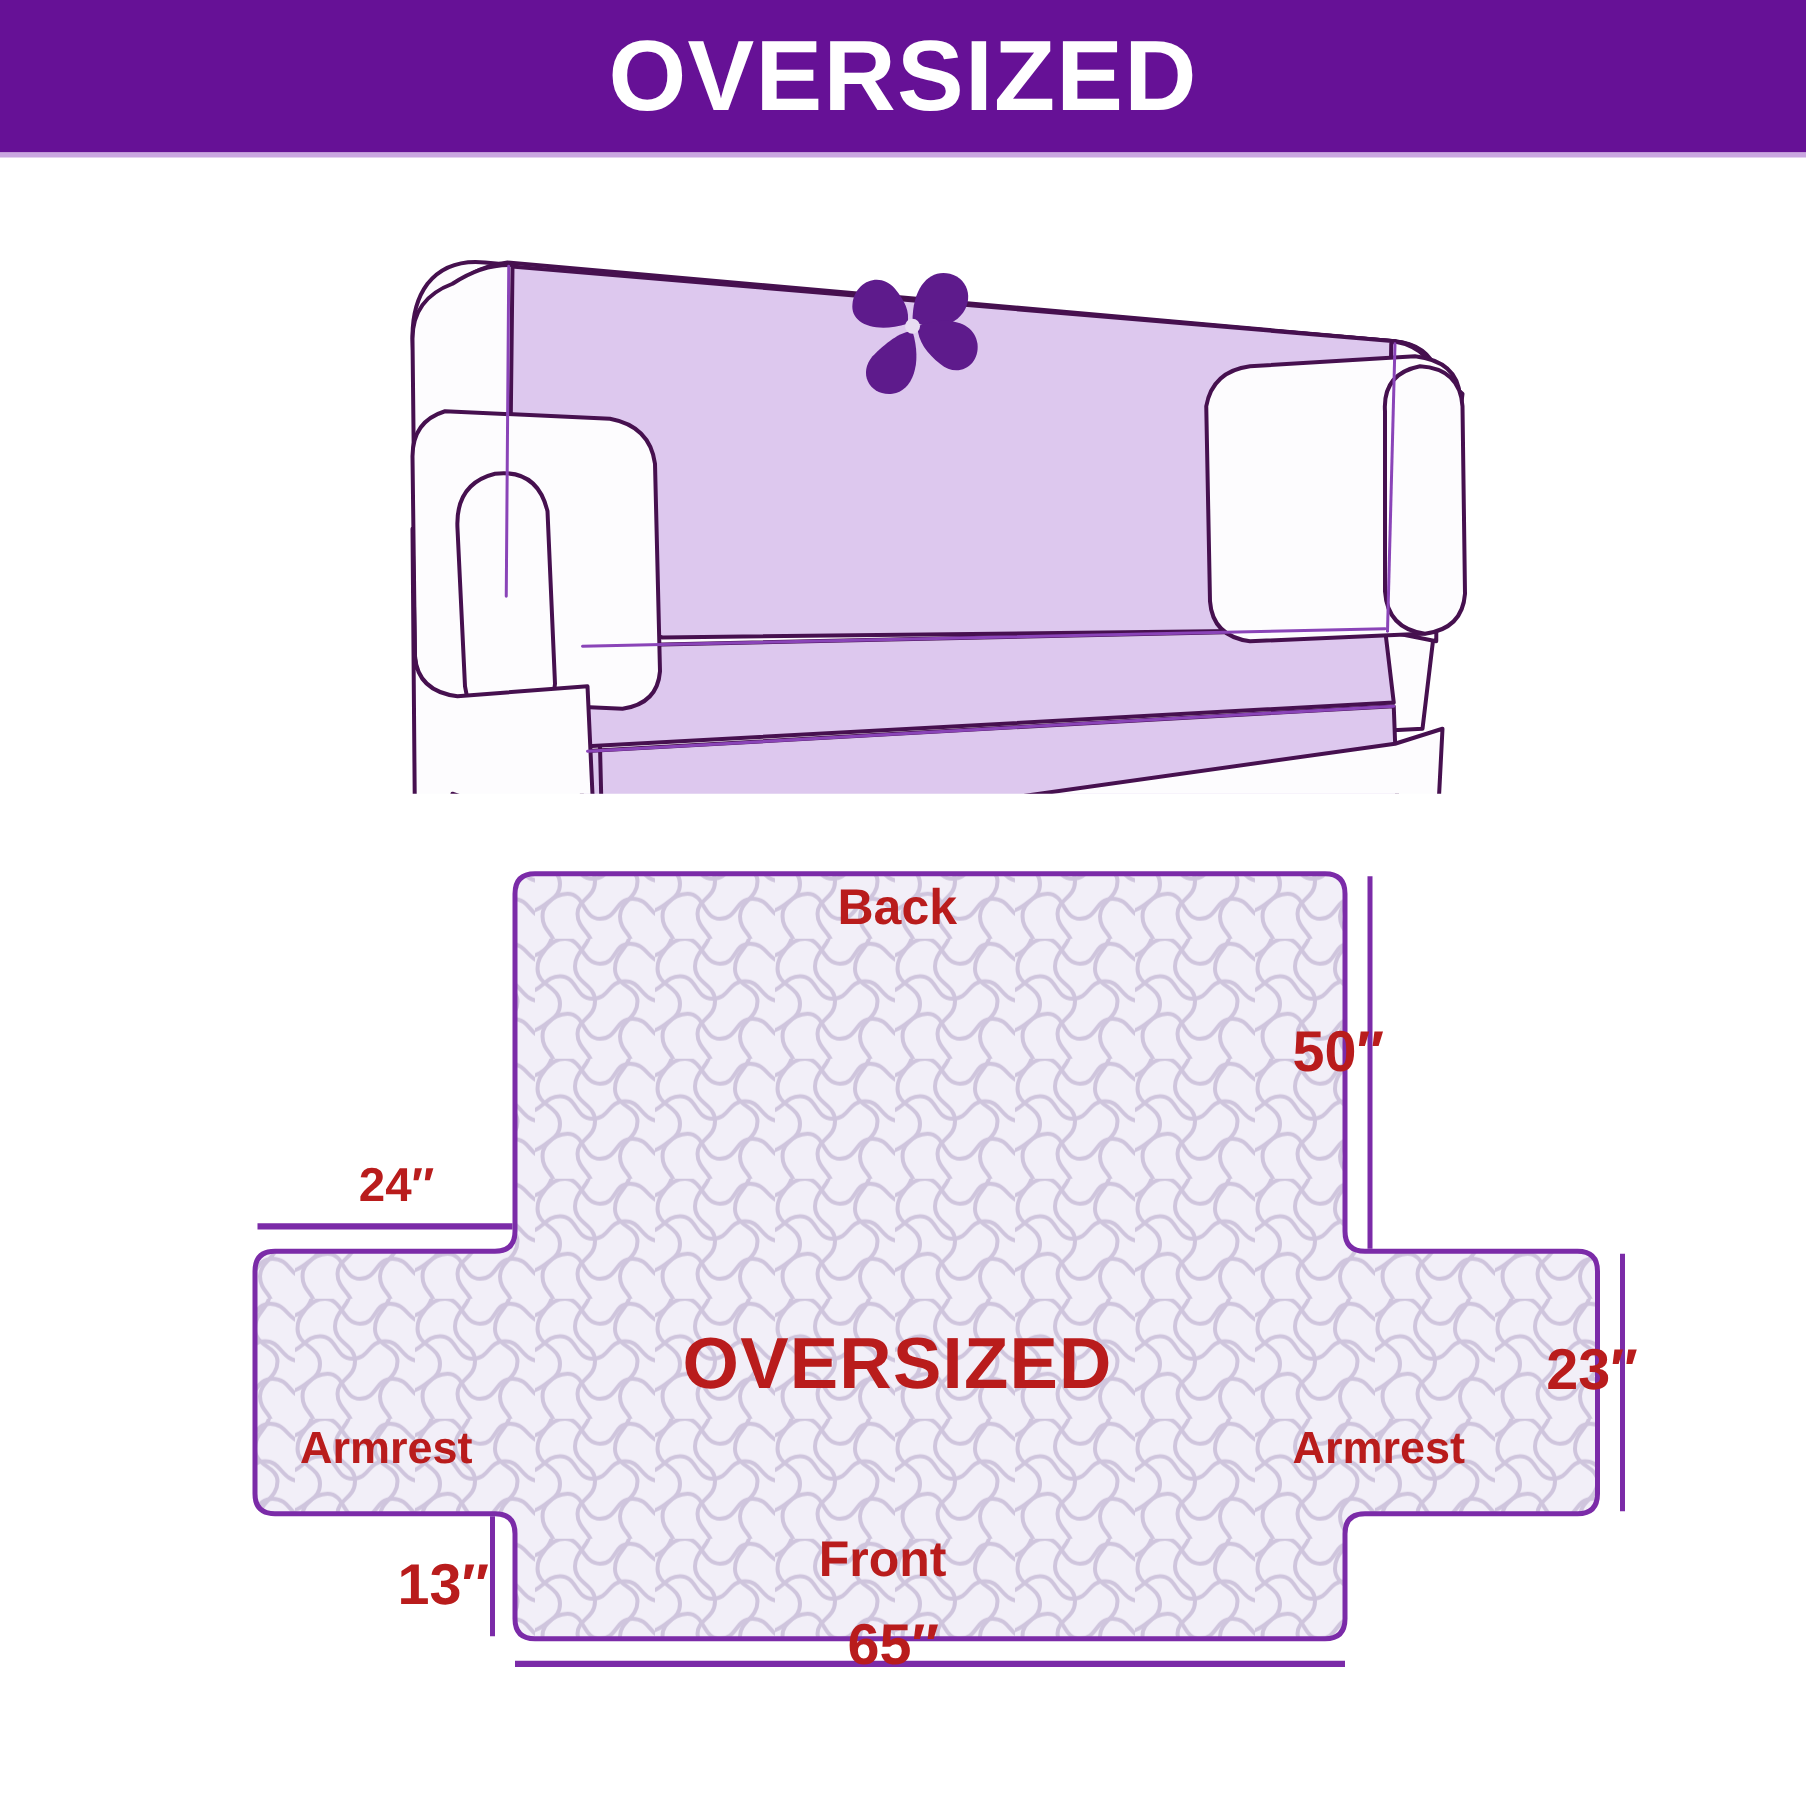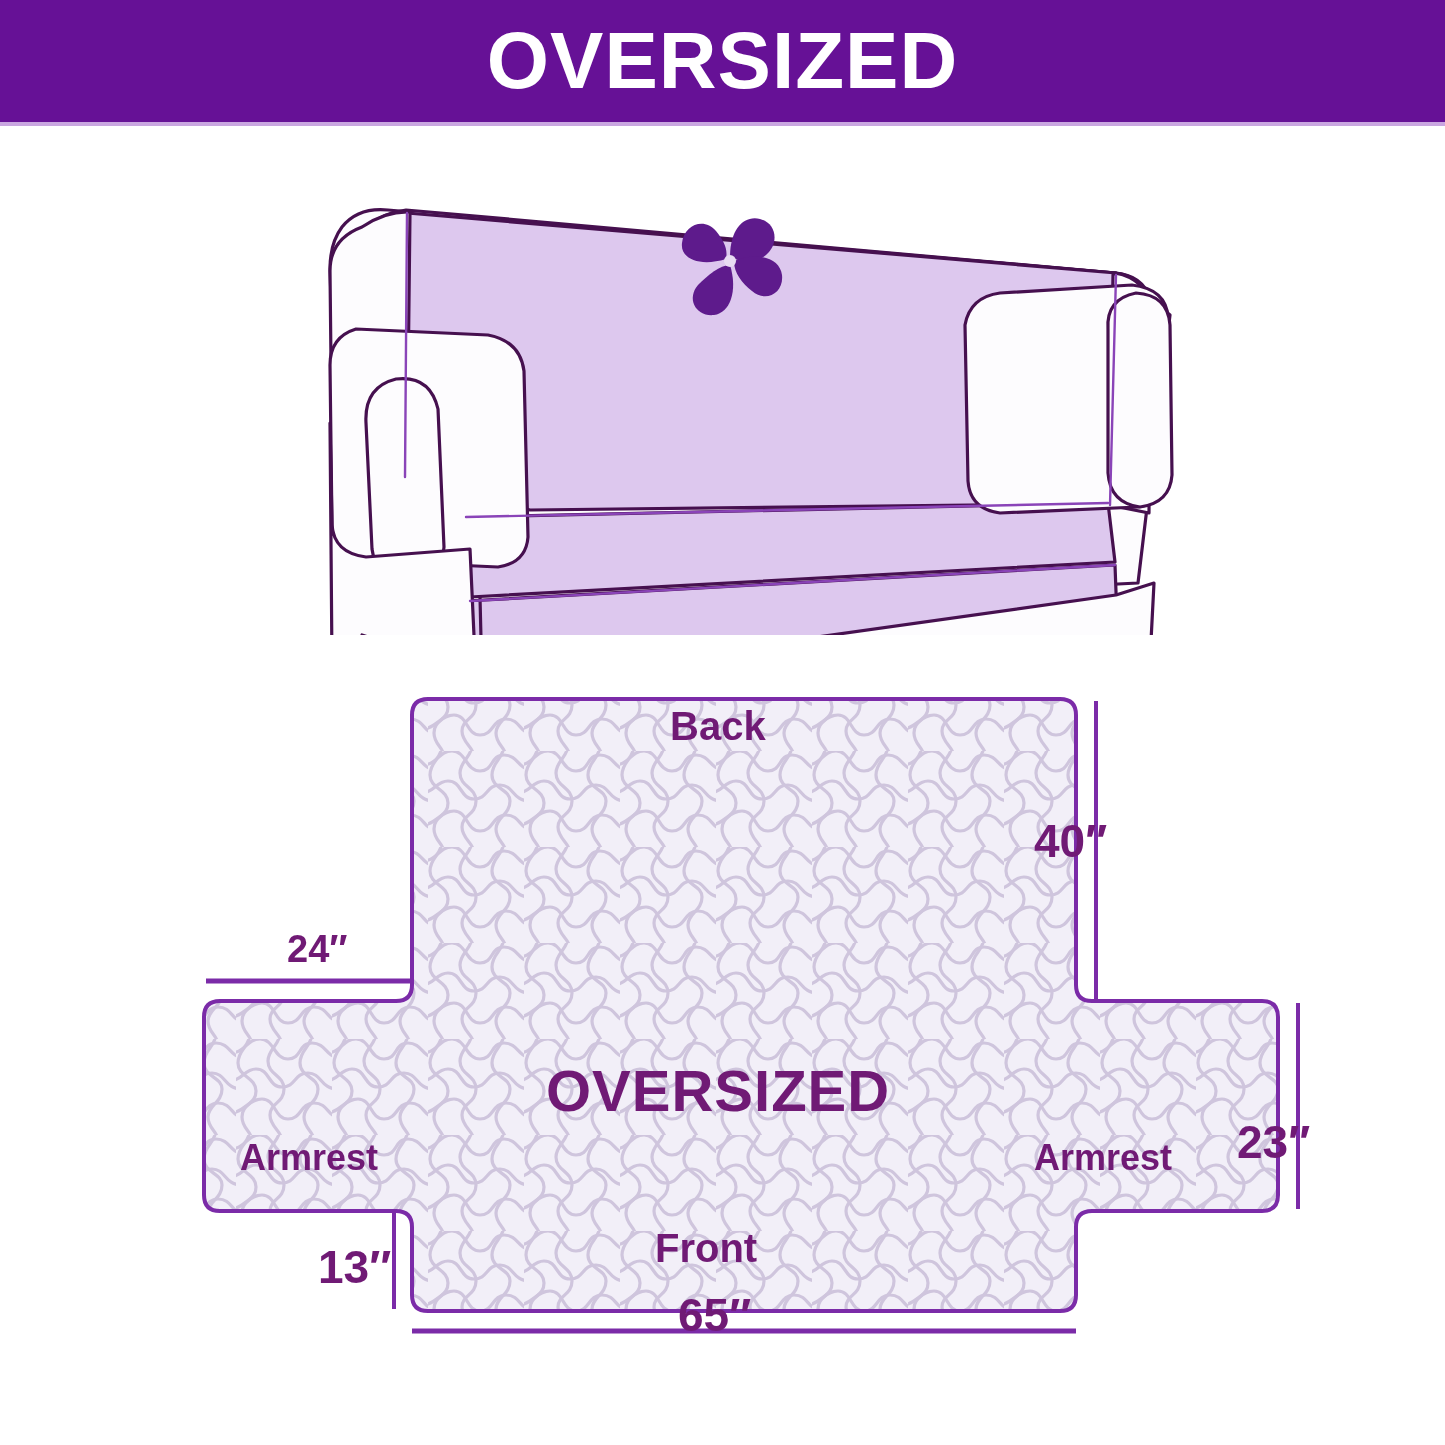--- a/index.html
+++ b/index.html
@@ -59,34 +59,34 @@
     position: absolute;
     left: 140px;
     top: 655px;
     width: 1220px;
     height: 720px;
   }
 
   
   .diag-label {
     position: absolute;
-    color: #701a75;
+    color: #b91c1c;
     font-weight: bold;
     font-family: "Liberation Sans", sans-serif;
     white-space: nowrap;
     line-height: 1;
   }
   #label-back       { left: 670px; top: 706px;  font-size: 40px; }
   #label-front      { left: 655px; top: 1228px; font-size: 40px; }
   #label-oversized  { left: 546px; top: 1062px; font-size: 58px; letter-spacing: 1px; }
   #label-armrest-l  { left: 240px; top: 1140px; font-size: 36px; }
   #label-armrest-r  { left: 1034px; top: 1140px; font-size: 36px; }
   #dim-40           { left: 1034px; top: 818px;  font-size: 46px; }
   #dim-24           { left: 287px;  top: 930px;  font-size: 38px; }
-  #dim-23           { left: 1237px; top: 1072px; font-size: 46px; margin-top: 47px; }
+  #dim-23           { left: 1237px; top: 1072px; font-size: 46px; }
   #dim-13           { left: 318px;  top: 1244px; font-size: 46px; }
   #dim-78           { left: 678px;  top: 1292px; font-size: 46px; }
 </style>
 </head>
 <body>
 
 <div id="header-banner">
   <div id="header-title">OVERSIZED</div>
 </div>
 <div id="header-underline"></div>
@@ -216,17 +216,17 @@
     </g>
   </svg>
 </div>
 
 <div class="diag-label" id="label-back">Back</div>
 <div class="diag-label" id="label-front">Front</div>
 <div class="diag-label" id="label-oversized">OVERSIZED</div>
 <div class="diag-label" id="label-armrest-l">Armrest</div>
 <div class="diag-label" id="label-armrest-r">Armrest</div>
 
-<div class="diag-label" id="dim-40">40″</div>
+<div class="diag-label" id="dim-40">50″</div>
 <div class="diag-label" id="dim-24">24″</div>
 <div class="diag-label" id="dim-23">23″</div>
 <div class="diag-label" id="dim-13">13″</div>
 <div class="diag-label" id="dim-78">65″</div>
 
 </body></html>

